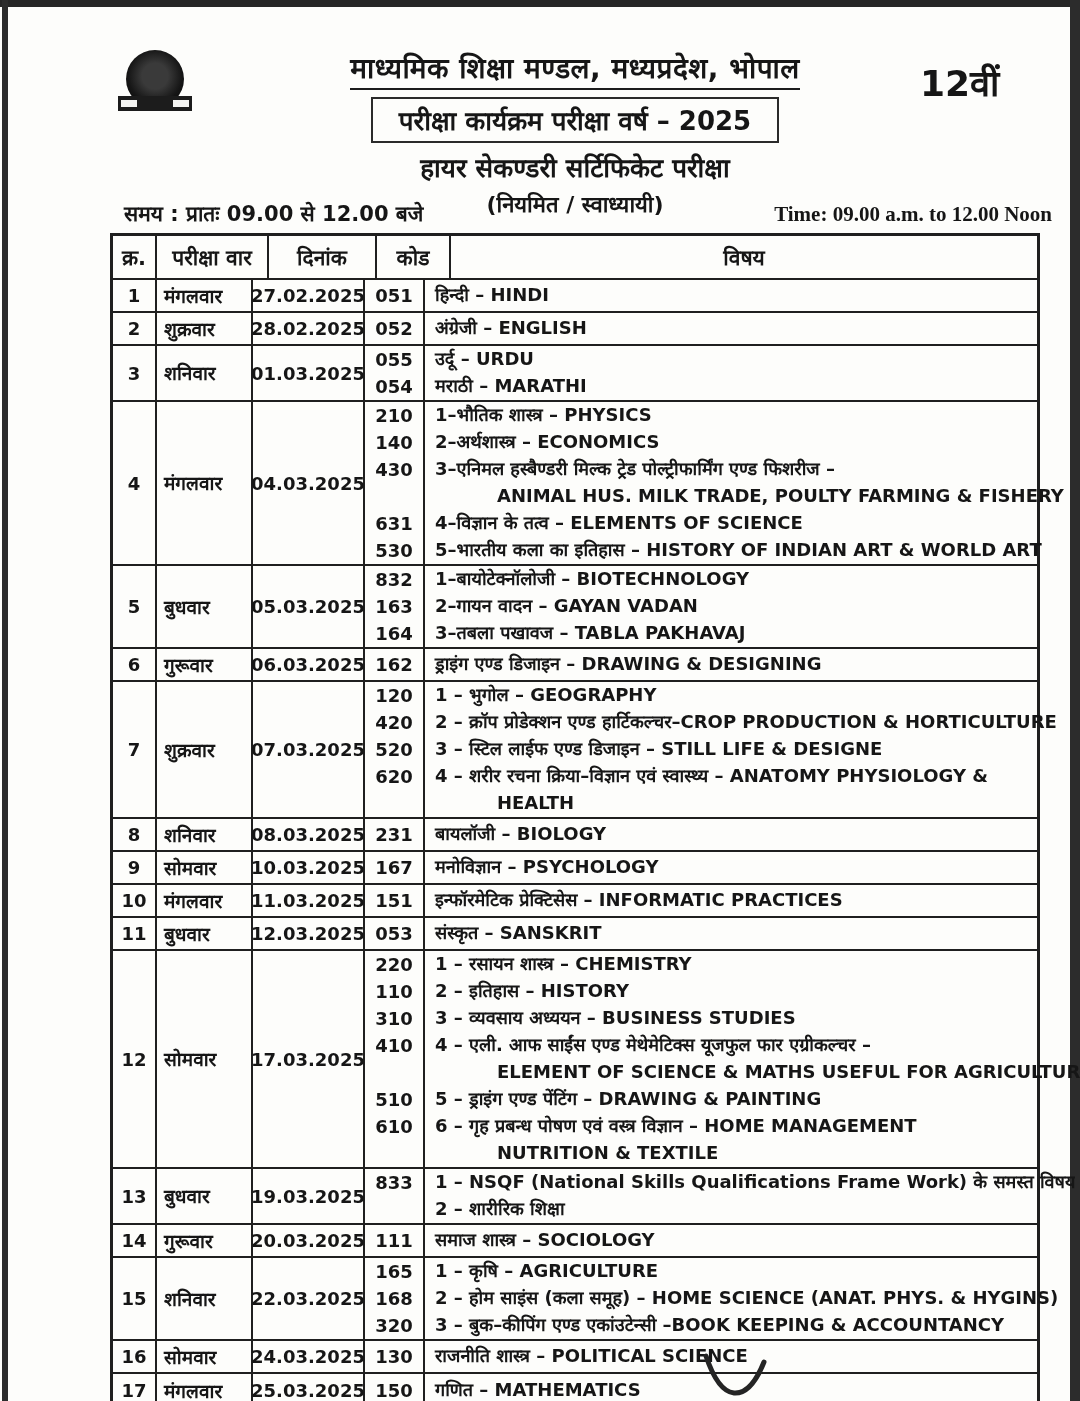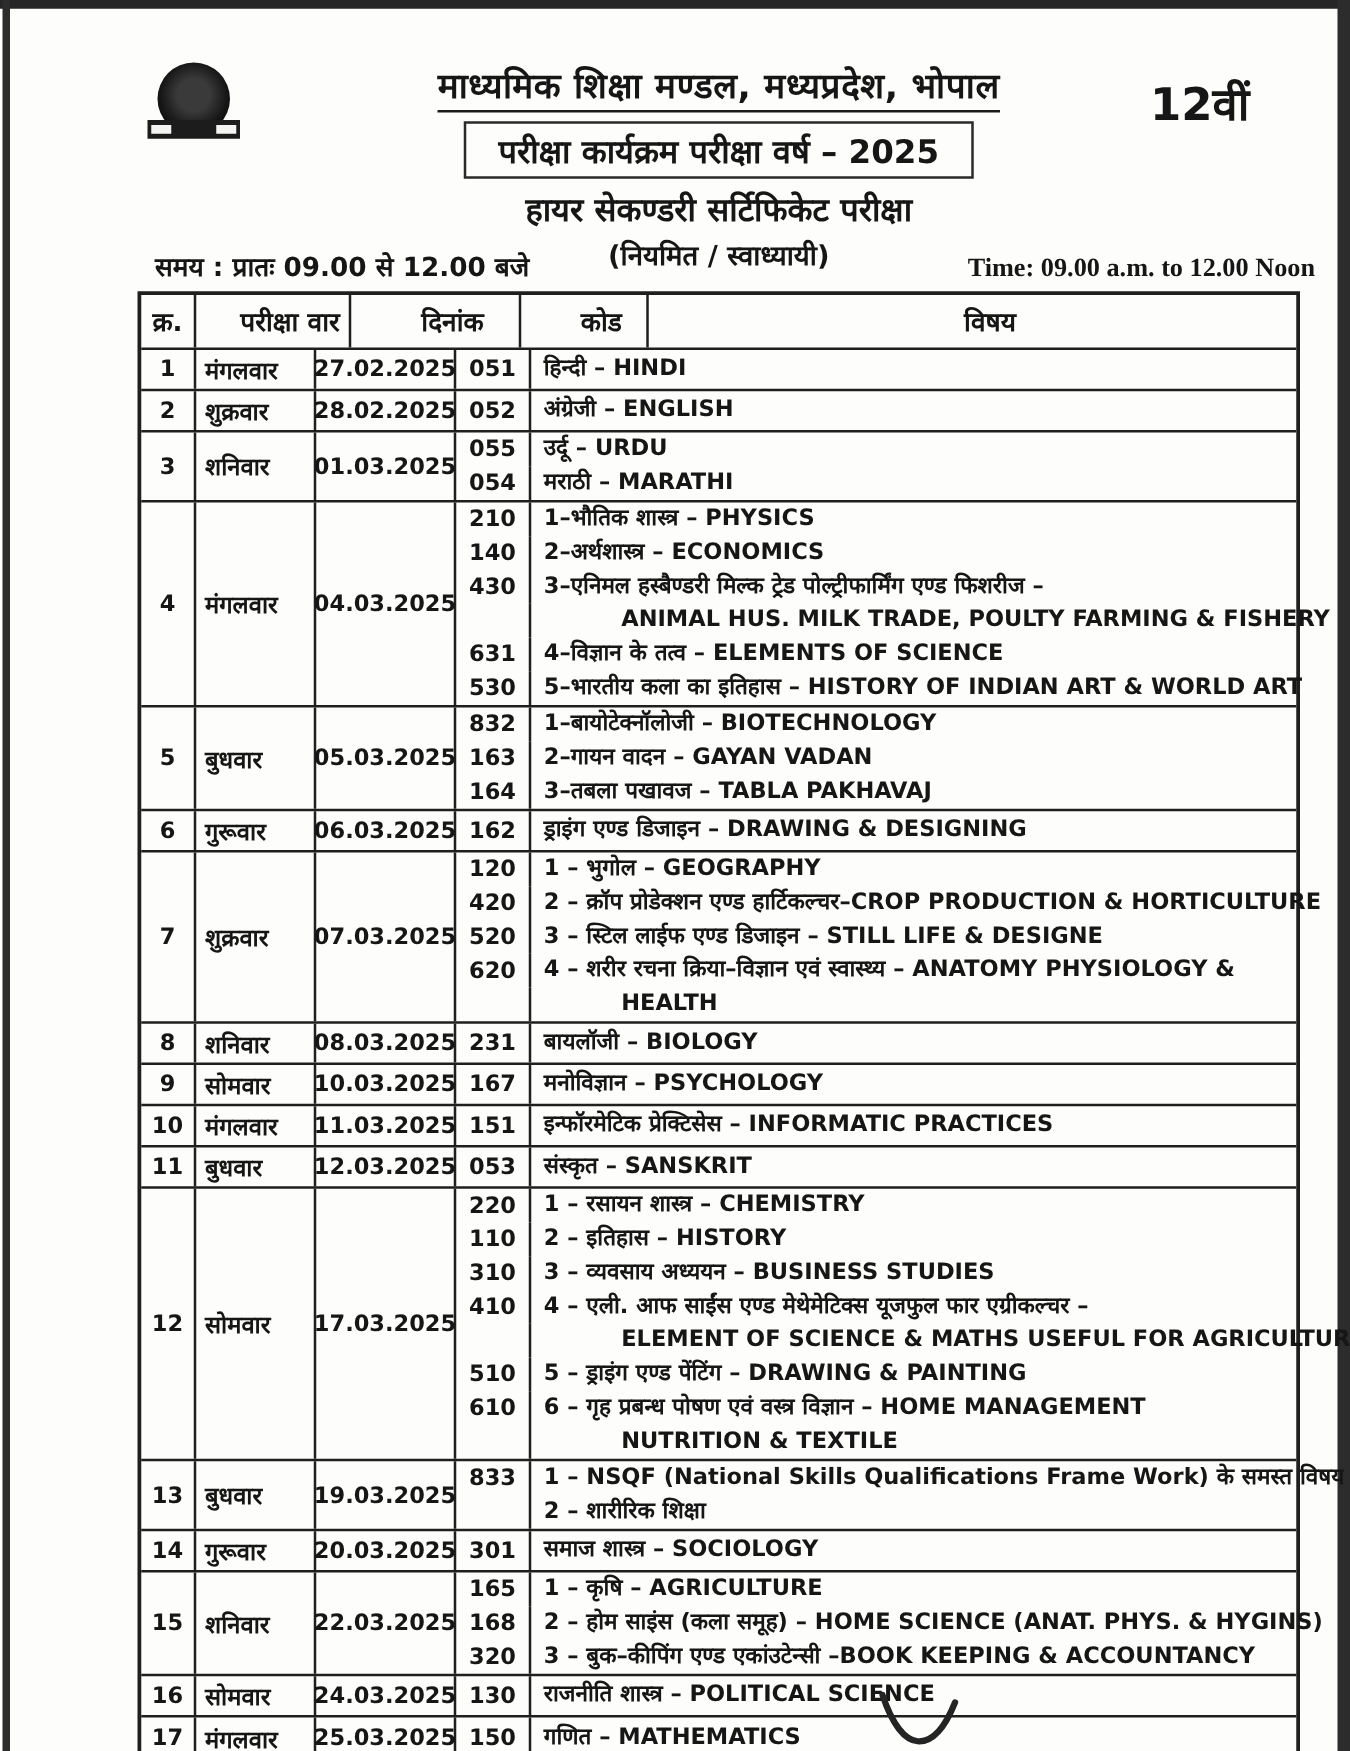--- a/index.html
+++ b/index.html
@@ -45,24 +45,24 @@
     display:flex; justify-content:space-between; align-items:baseline;
   }
   .time-hi { font-size:21px; font-weight:bold; }
   .time-en { font-size:21px; font-weight:bold; font-family:"Liberation Serif","DejaVu Serif",serif; }
 
   
   .table {
     position:absolute; left:110px; top:233px; width:930px;
     border:3px solid #1f1f1f; background:#fdfdfb;
   }
-  .thead { display:flex; min-height:44px; border-bottom:2.5px solid #1f1f1f;gap:28px; }
+  .thead { display:flex; min-height:44px; border-bottom:2.5px solid #1f1f1f; }
   .th { display:flex; align-items:center; justify-content:center; font-size:21px; font-weight:bold; }
   .w-no   { width:44px;  border-right:2.5px solid #1f1f1f; flex-shrink:0; }
-  .w-day  { width:96px;  border-right:2.5px solid #1f1f1f; flex-shrink:0; }
+  .w-day  { width:112px;  border-right:2.5px solid #1f1f1f; flex-shrink:0; }
   .w-date { width:108px; border-right:2.5px solid #1f1f1f; flex-shrink:0; }
   .w-code { width:74px;  border-right:2.5px solid #1f1f1f; flex-shrink:0; }
   .w-subj { flex:1; }
 
   .trow { display:flex; border-bottom:2.5px solid #1f1f1f; min-height:33px; }
   .trow:last-child { border-bottom:none; }
   .cell { display:flex; align-items:center; }
   .c-no   { width:44px;  border-right:2.5px solid #1f1f1f; justify-content:center;
             font-size:18px; font-weight:bold; flex-shrink:0; }
   .c-day  { width:96px;  border-right:2.5px solid #1f1f1f; padding-left:7px;
@@ -342,21 +342,21 @@
               <span class="ltext">2 – शारीरिक शिक्षा</span>
             </div>
           </div>
         </div>
         <div class="trow">
           <div class="cell c-no">14</div>
           <div class="cell c-day">गुरूवार</div>
           <div class="cell c-date">20.03.2025</div>
           <div class="c-lines">
             <div class="line">
-              <span class="lcode">301</span>
+              <span class="lcode">111</span>
               <span class="ltext">समाज शास्त्र – SOCIOLOGY</span>
             </div>
           </div>
         </div>
         <div class="trow">
           <div class="cell c-no">15</div>
           <div class="cell c-day">शनिवार</div>
           <div class="cell c-date">22.03.2025</div>
           <div class="c-lines">
             <div class="line">

